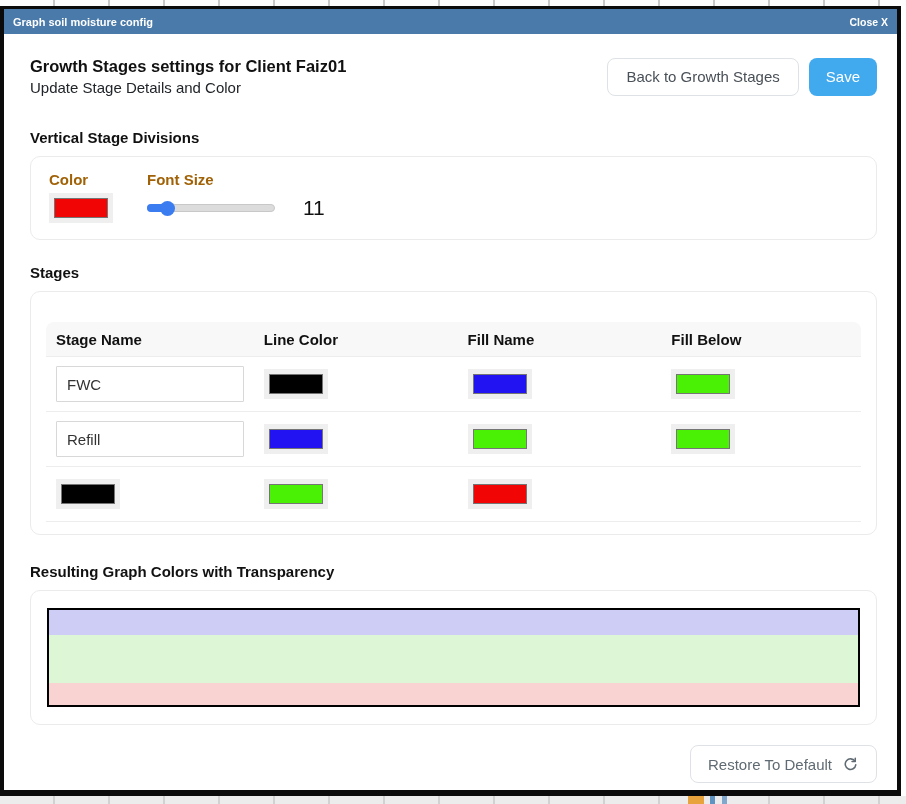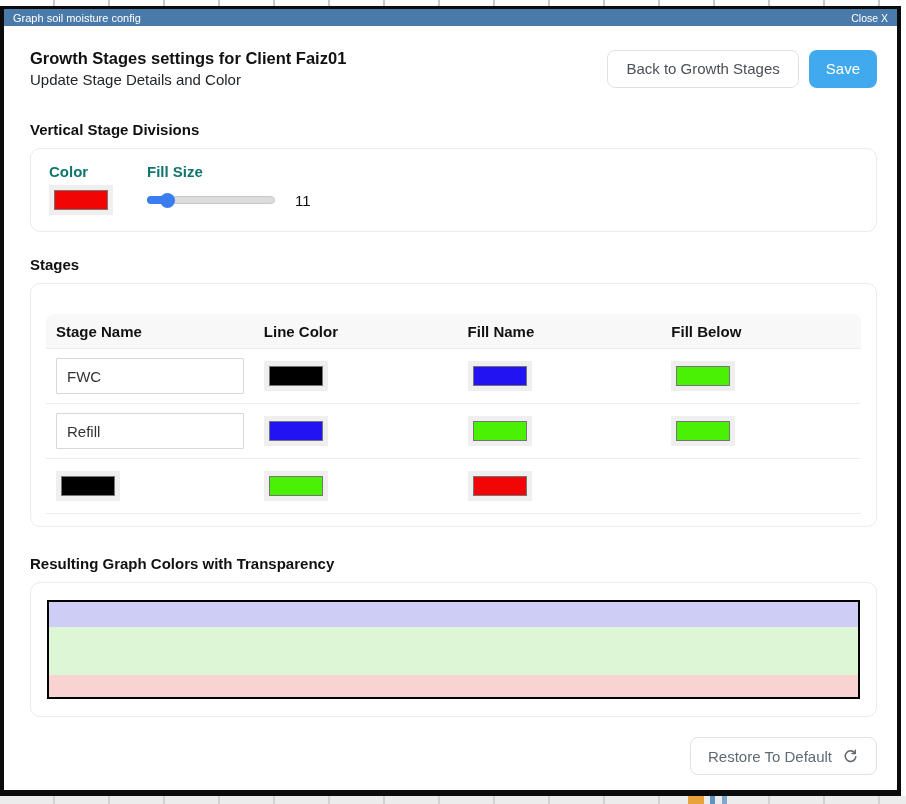--- a/index.html
+++ b/index.html
@@ -12,22 +12,22 @@
     background:repeating-linear-gradient(90deg,#fdfdfd 0 53px,#c9c9c9 53px 55px); }
   .page-strip-bottom { position:absolute; left:0; bottom:0; width:906px; height:8px;
     background:repeating-linear-gradient(90deg,#ececec 0 53px,#d2d2d2 53px 55px); }
   .artifact-orange { position:absolute; left:688px; bottom:0; width:16px; height:8px; background:#e8a33d; }
   .artifact-blue1 { position:absolute; left:710px; bottom:0; width:5px; height:8px; background:#5f93c2; }
   .artifact-blue2 { position:absolute; left:722px; bottom:0; width:5px; height:8px; background:#7fa8cc; }
 
   
   .modal { position:absolute; left:0; top:6px; width:901px; height:790px;
     border:solid #0b0b0b; border-width:3px 4px 6px 4px; background:#fff; }
-  .titlebar { height:17px; display:flex; justify-content:space-between; align-items:center;
-    padding:0 9px; color:#fff; font-size:11px; font-weight:normal; }
+  .titlebar { height:25px; display:flex; justify-content:space-between; align-items:center;
+    padding:0 9px; color:#fff; font-size:11px; font-weight:bold; }
   .titlebar .close { cursor:pointer; font-size:10.5px; }
 
   .content { padding:0 20px 0 26px; }
 
   
   .header-row { display:flex; justify-content:space-between; align-items:center; margin-top:23px; }
   .page-title { font-size:16.5px; font-weight:bold; color:#111; margin-bottom:3px; }
   .page-subtitle { font-size:15px; color:#212529; }
   .header-actions { display:flex; gap:10px; align-items:center; }
   .btn { height:38px; border-radius:8px; font-size:15px; display:inline-flex;
@@ -37,32 +37,32 @@
 
   .section-heading { font-size:15px; font-weight:bold; color:#111; }
   .h1-space { margin-top:33px; }
   .h2-space { margin-top:24px; }
   .h3-space { margin-top:28px; }
 
   .card { border:1px solid #ebebeb; border-radius:10px; background:#fff; margin-top:10px; }
 
   
   .card-divisions { height:84px; padding:14px 18px; display:flex; gap:34px; }
-  .field-label { font-size:15px; font-weight:bold; color:#0f766e; margin-bottom:5px; }
+  .field-label { font-size:15px; font-weight:bold; color:#a16207; margin-bottom:5px; }
   .swatch { width:64px; height:30px; background:#efefef; display:flex;
     align-items:center; justify-content:center; cursor:pointer; }
   .swatch-inner { width:54px; height:20px; border:1px solid #757575; }
   .slider-row { display:flex; align-items:center; gap:20px; height:30px; }
   .slider { position:relative; width:128px; height:8px; background:#dcdcdc;
     border:1px solid #c8c8c8; border-radius:4px; cursor:pointer; }
   .slider-fill { position:absolute; left:-1px; top:-1px; width:22px; height:8px;
     border-radius:4px 0 0 4px; }
   .slider-thumb { position:absolute; left:12px; top:-4px; width:15px; height:15px;
     border-radius:50%; }
-  .slider-value { font-size:15px; color:#111; }
+  .slider-value { font-size:21px; color:#111;margin-left:8px; }
 
   
   .card-stages { padding:30px 15px 12px 15px; }
   .trow { display:grid; grid-template-columns:25.5% 25% 25% 24.5%; align-items:center; }
   .thead { background:#f8f8f8; border-radius:8px 8px 0 0; height:35px;
     font-size:15px; font-weight:bold; color:#111; border-bottom:1px solid #ededed; }
   .thead > div, .trow > div { padding-left:10px; }
   .tbody-row { height:55px; border-bottom:1px solid #ededed; }
   .stage-input { width:188px; height:36px; border:1px solid #d8d8d8; border-radius:1px;
     padding:0 10px; font-size:15px; color:#333; font-family:"Liberation Sans",sans-serif; }
@@ -114,21 +114,21 @@
       <div class="section-heading h1-space">Vertical Stage Divisions</div>
 
       <div class="card card-divisions">
         <div>
           <div class="field-label">Color</div>
           <div class="swatch">
             <div class="swatch-inner" style="background-color: rgb(242, 5, 5);"></div>
           </div>
         </div>
         <div>
-          <div class="field-label">Fill Size</div>
+          <div class="field-label">Font Size</div>
           <div class="slider-row">
             <div class="slider">
               <div class="slider-fill" style="background-color: rgb(59, 125, 240);"></div>
               <div class="slider-thumb" style="background-color: rgb(59, 125, 240);"></div>
             </div>
             <span class="slider-value">11</span>
           </div>
         </div>
       </div>
 

